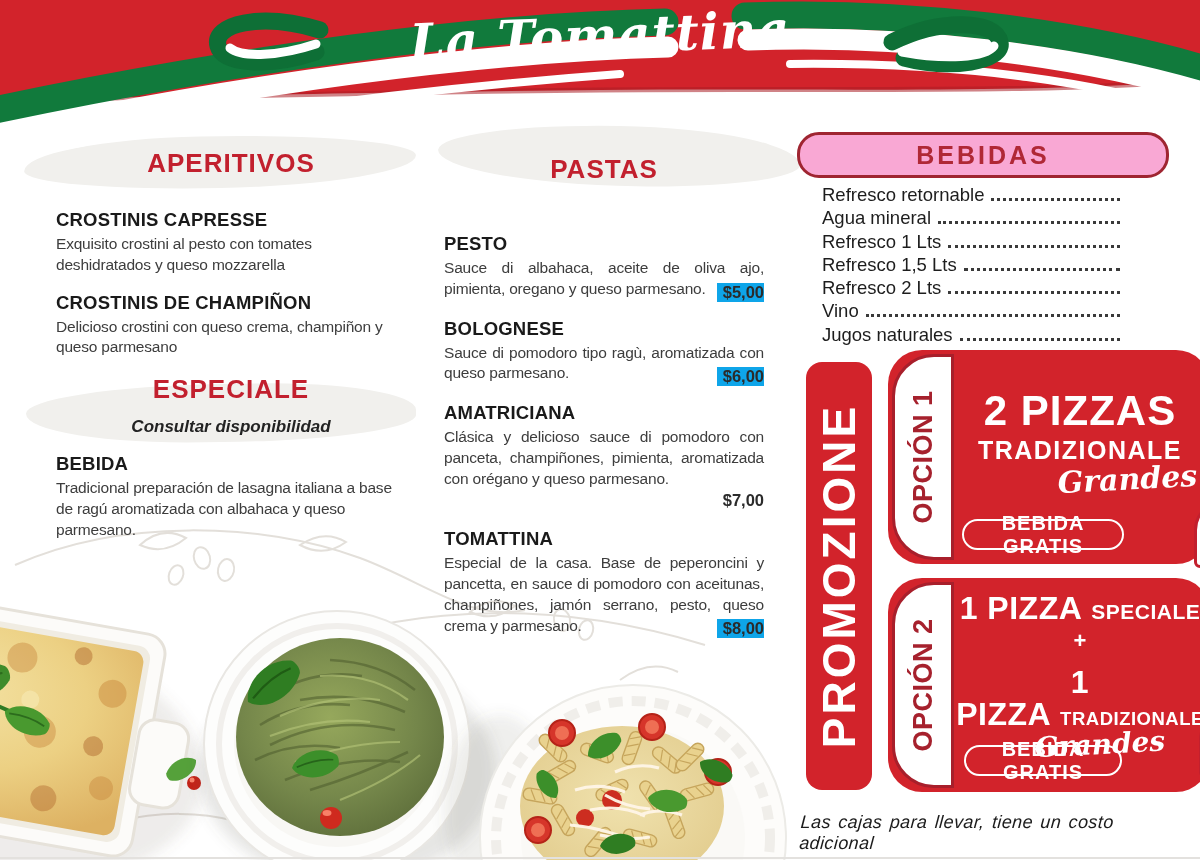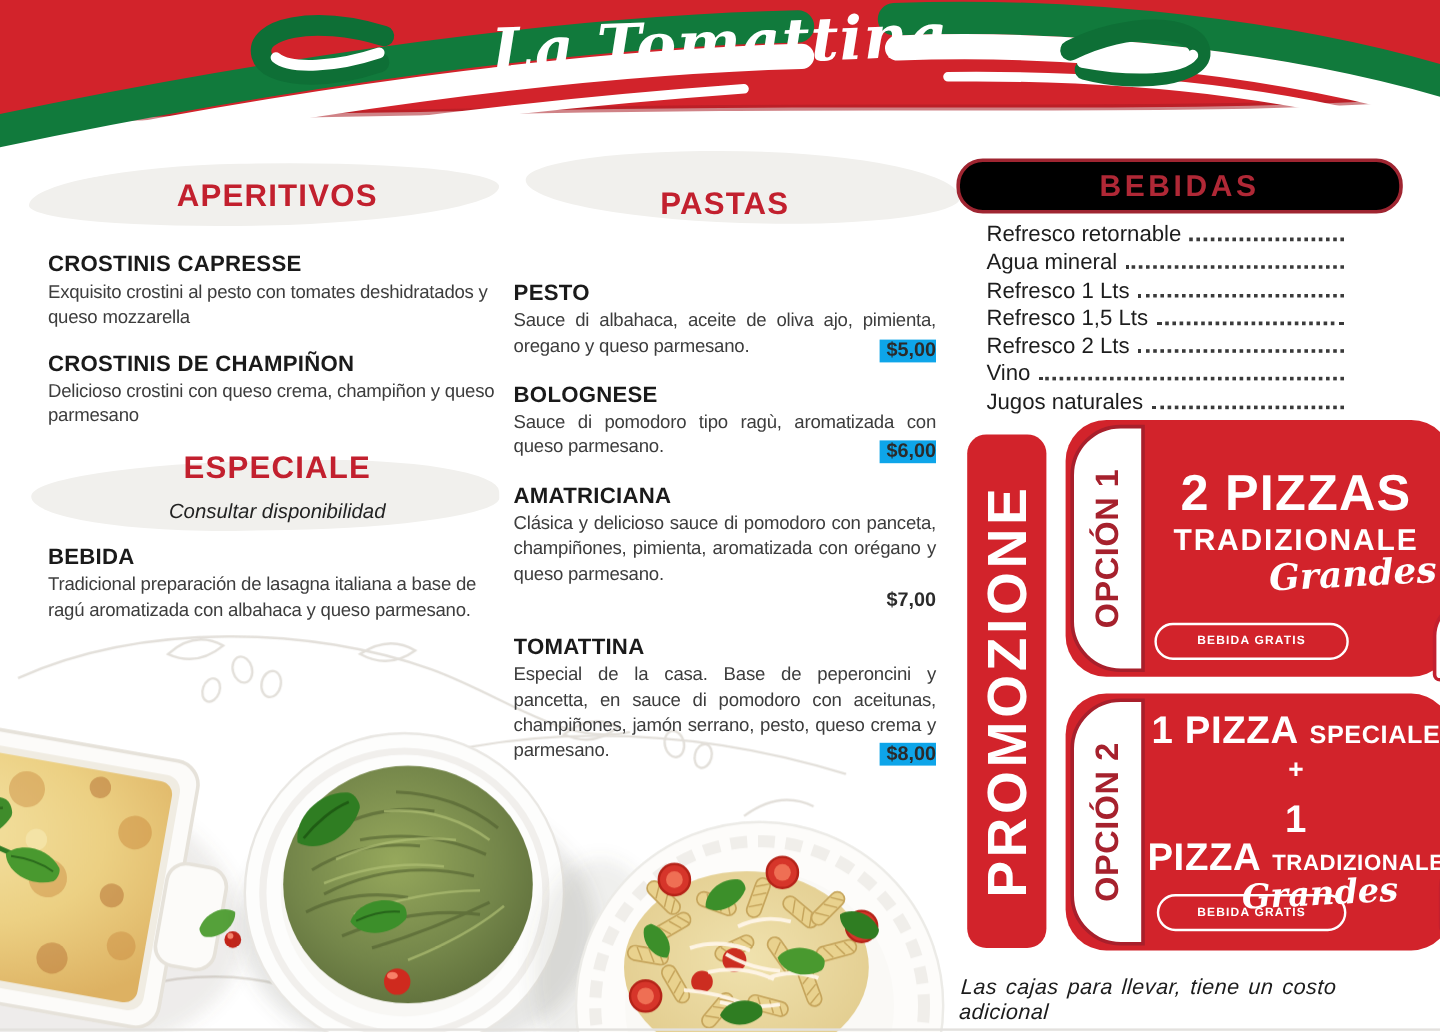--- a/index.html
+++ b/index.html
@@ -28,33 +28,33 @@
   .art { position:absolute; left:0; top:0; width:1200px; height:860px; z-index:2; pointer-events:none; }
   
   .col { position:absolute; z-index:3; }
   .col-left { left:40px; top:140px; width:382px; }
   .col-mid  { left:428px; top:146px; width:352px; }
   h2.menu-h {
     margin:8px 0 30px; text-align:center; font-size:26px; font-weight:800;
     color:#c2202e; letter-spacing:1px;
   }
   .col-mid h2.menu-h { margin-bottom:48px; }
-  .mitem { margin:0 0 16px; position:relative; }
+  .mitem { margin:0 16px 16px; position:relative; }
   .mitem .name { font-size:18.5px; font-weight:800; color:#1a1a1a; letter-spacing:.2px; margin:0 0 3px; }
   .mitem .desc { font-size:15.5px; color:#3d3d3d; line-height:1.34; letter-spacing:-.2px; margin:0; }
   .col-mid .mitem { margin-bottom:18px; }
   .col-mid .mitem .desc { text-align:justify; }
   .price-abs { position:absolute; right:0; bottom:-2px; font-size:16.5px; font-weight:600; color:#2b2b2b; background:#0ea5e9; padding-left:6px; }
   .price-line { text-align:right; font-size:16.5px; font-weight:600; color:#2b2b2b; margin-top:2px; }
   .especiale-gap { margin-top:46px; }
-  .subnote { text-align:center; font-style:italic; font-weight:normal; font-size:17px; color:#232323; margin:-18px 0 16px; }
+  .subnote { text-align:center; font-style:italic; font-weight:bold; font-size:17px; color:#232323; margin:-18px 0 16px; }
   
   .bebidas-pill {
     position:absolute; left:797px; top:132px; width:366px; height:40px; z-index:3;
-    background:#000000; border:3px solid #9f2531; border-radius:22px;
+    background:#f9a8d4; border:3px solid #9f2531; border-radius:22px;
     display:flex; align-items:center; justify-content:center;
   }
   .bebidas-pill span { font-size:25px; font-weight:700; color:#b02836; letter-spacing:3px; }
   .bev-list { position:absolute; left:822px; top:184px; width:300px; z-index:3; }
   .bev-row { display:flex; align-items:baseline; height:23.3px; }
   .bev-name { font-size:18.5px; color:#1d1d1d; white-space:nowrap; }
   .bev-dots { flex:1; border-bottom:3px dotted #3a3a3a; margin:0 2px 5px 7px; }
   
   .promo-banner {
     position:absolute; left:806px; top:362px; width:66px; height:428px; z-index:3;
@@ -83,21 +83,21 @@
   .card1 .script-line { padding-left:95px; }
   .card2 .script-line { padding-left:40px; font-size:28px; margin-top:2px; }
   .combo-row { line-height:1; margin-top:14px; }
   .combo-row .big  { font-size:32px; font-weight:800; letter-spacing:.5px; }
   .combo-row .small{ font-size:21px; font-weight:800; margin-left:9px; letter-spacing:.5px; }
   .combo-row.second .small { font-size:18.5px; }
   .plus-row { font-size:22px; font-weight:800; line-height:1; margin-top:6px; margin-bottom:4px; }
   .gratis-pill {
     position:absolute; bottom:14px; height:27px; border:2.5px solid #fff; border-radius:16px;
     display:flex; align-items:center; justify-content:center; color:#fff;
-    font-size:10px; font-weight:700; letter-spacing:1px; padding:0 4px;
+    font-size:20px; font-weight:700; letter-spacing:1px; padding:0 4px;
   }
   .card1 .gratis-pill { left:8px;  width:150px; }
   .card2 .gratis-pill { left:10px; width:146px; bottom:16px; }
   .num-badge {
     position:absolute; background:#fff; border:3px solid #c2202e;
     border-radius:30px 30px 28px 6px; color:#c2202e; font-weight:800;
     display:flex; align-items:center; justify-content:center;
   }
   .card1 .num-badge { left:240px; top:150px; width:58px; height:62px; font-size:37px; }
   .card2 .num-badge { left:245px; top:132px; width:54px; height:62px; font-size:35px; }

